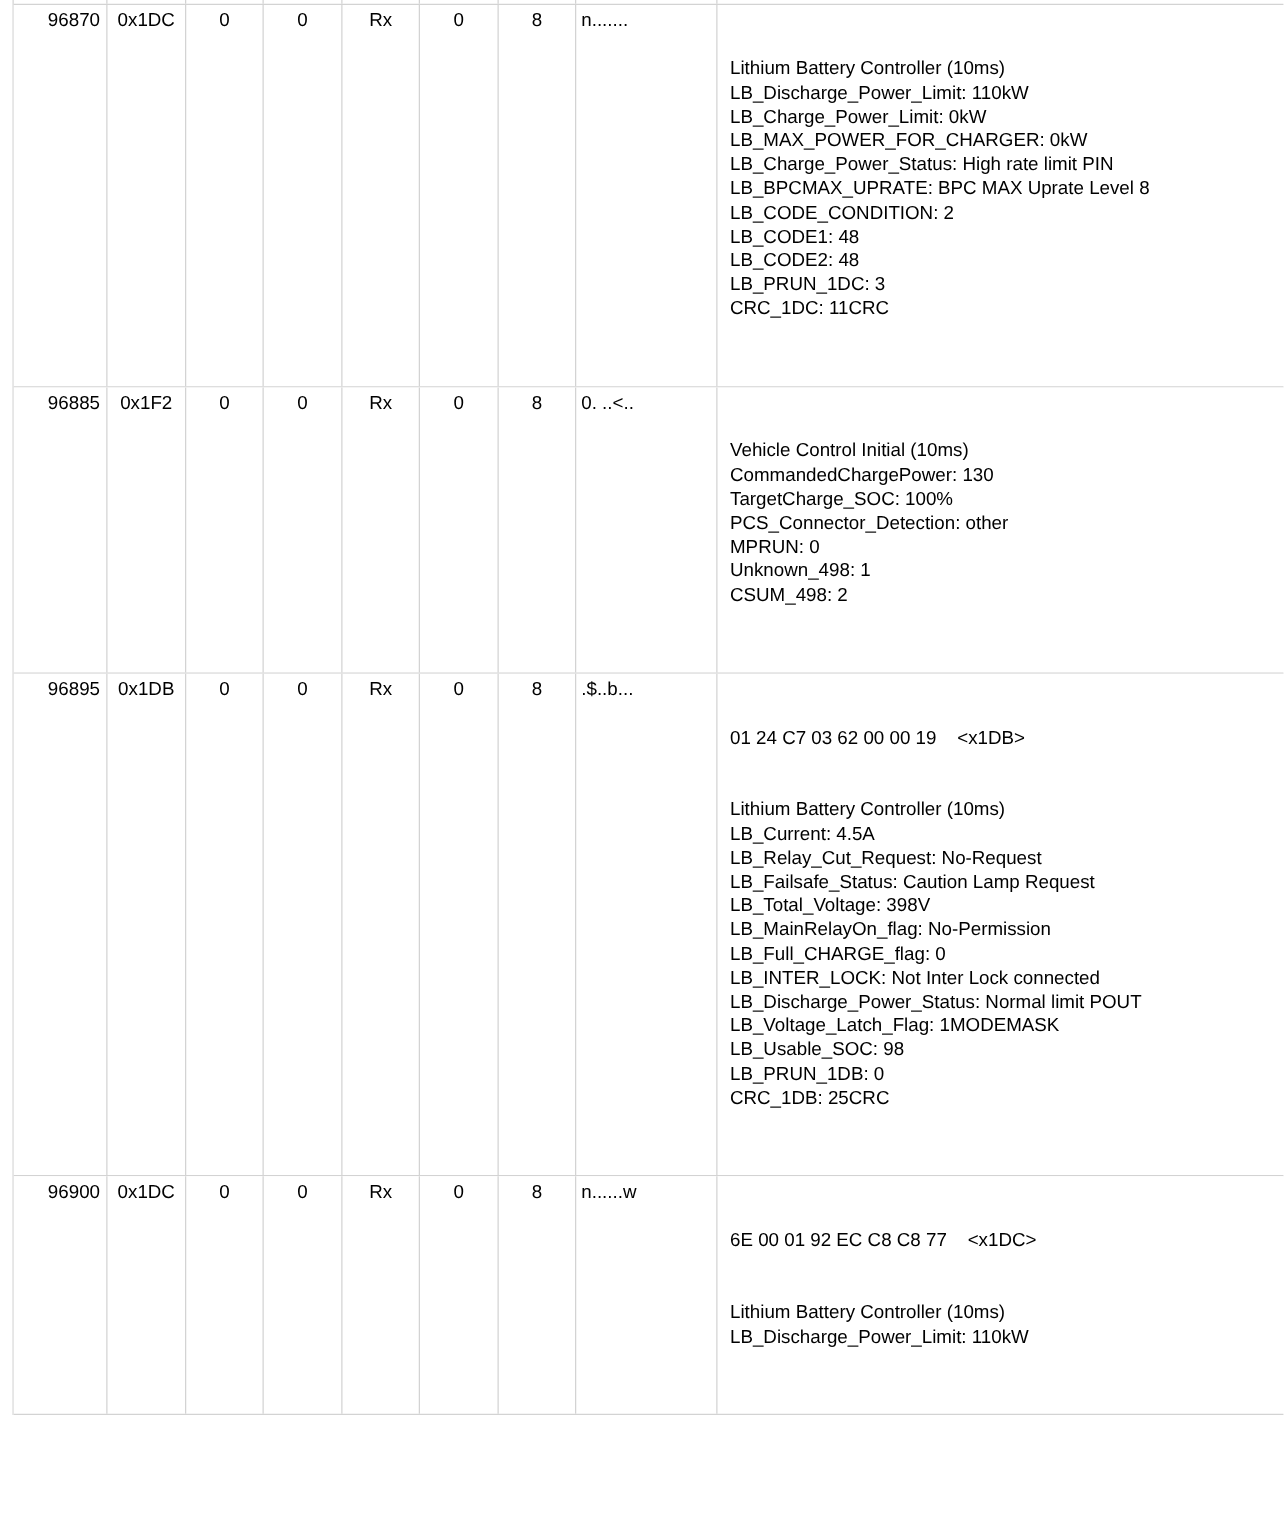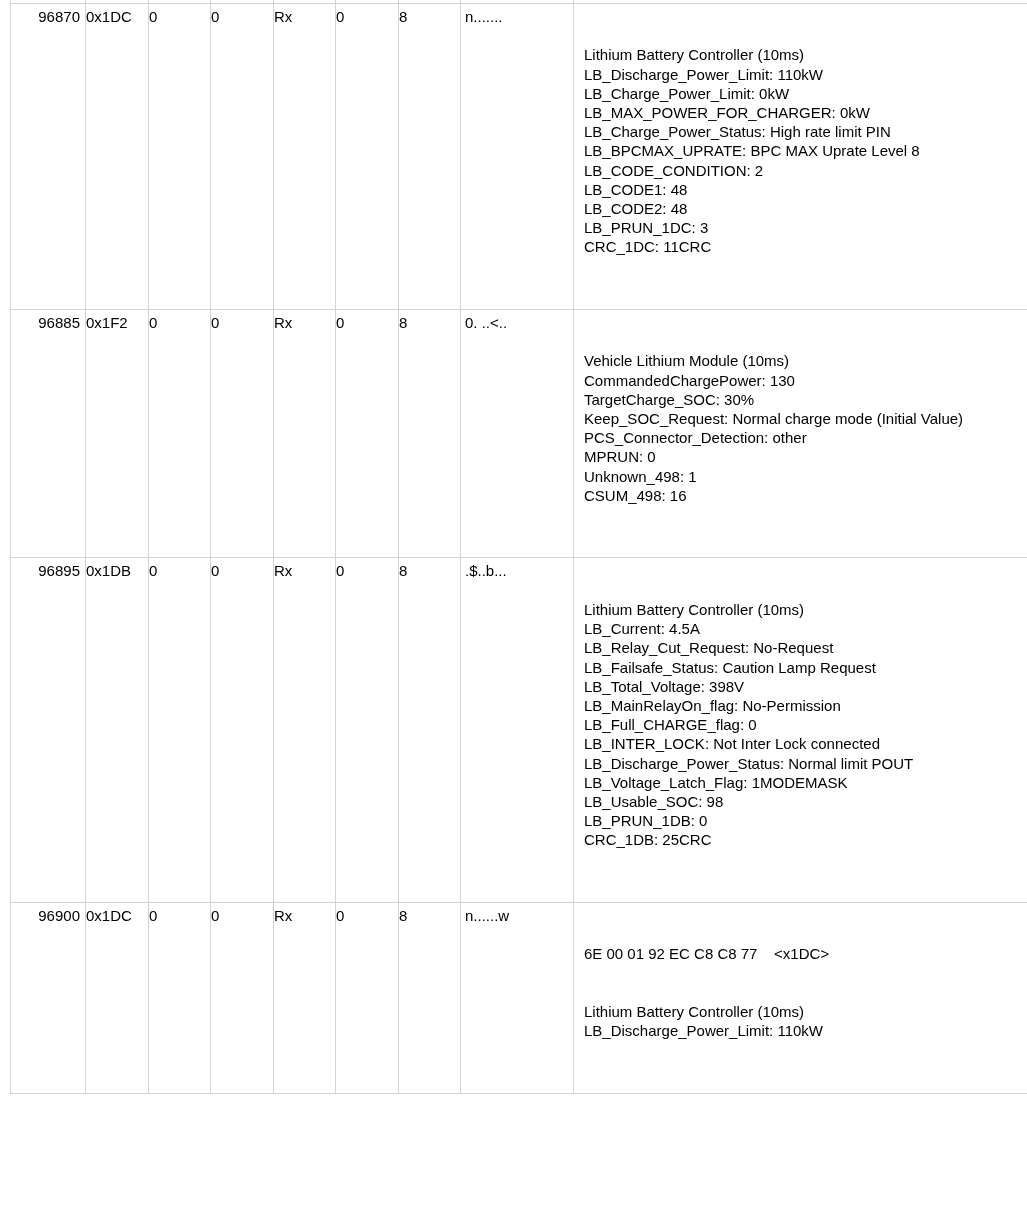--- a/index.html
+++ b/index.html
@@ -28,21 +28,21 @@
   }
   .top-strip{height:4px;border-bottom:1px solid var(--grid);}
   .top-strip .cell{padding:0;height:3px;}
   .row{border-bottom:1px solid var(--grid);background:var(--bg);}
   .cell{
     border-right:1px solid var(--grid);
     padding-top:3px;
     overflow:hidden;
   }
   .cell.time{text-align:right;padding-right:5px;}
-  .cell.center{}
+  .cell.center{text-align:center;}
   .cell.ascii{padding-left:4px;white-space:pre;}
   .cell.data{
     border-right:none;
     padding-left:10px;
     padding-bottom:14px;
     white-space:pre;
   }
   .cell.data div{white-space:pre;}
 </style>
 </head>
@@ -80,34 +80,35 @@
     <div class="grid-row row">
       <div class="cell time">96885</div>
       <div class="cell center">0x1F2</div>
       <div class="cell center">0</div>
       <div class="cell center">0</div>
       <div class="cell center">Rx</div>
       <div class="cell center">0</div>
       <div class="cell center">8</div>
       <div class="cell ascii">0. ..&lt;..</div>
       <div class="cell data">
-        <div><div>Vehicle Lithium Module (10ms)</div><div>CommandedChargePower: 130</div><div>TargetCharge_SOC: 30%</div><div>Keep_SOC_Request: Normal charge mode (Initial Value)</div><div>PCS_Connector_Detection: other</div><div>MPRUN: 0</div><div>Unknown_498: 1</div><div>CSUM_498: 16</div></div>
+        <div><div>Vehicle Control Initial (10ms)</div><div>CommandedChargePower: 130</div><div>TargetCharge_SOC: 100%</div><div>PCS_Connector_Detection: other</div><div>MPRUN: 0</div><div>Unknown_498: 1</div><div>CSUM_498: 2</div></div>
       </div>
     </div>
 
     <div class="grid-row row">
       <div class="cell time">96895</div>
       <div class="cell center">0x1DB</div>
       <div class="cell center">0</div>
       <div class="cell center">0</div>
       <div class="cell center">Rx</div>
       <div class="cell center">0</div>
       <div class="cell center">8</div>
       <div class="cell ascii">.$..b...</div>
       <div class="cell data">
+        <div>01 24 C7 03 62 00 00 19    &lt;x1DB&gt;</div>
         <div><div>Lithium Battery Controller (10ms)</div><div>LB_Current: 4.5A</div><div>LB_Relay_Cut_Request: No-Request</div><div>LB_Failsafe_Status: Caution Lamp Request</div><div>LB_Total_Voltage: 398V</div><div>LB_MainRelayOn_flag: No-Permission</div><div>LB_Full_CHARGE_flag: 0</div><div>LB_INTER_LOCK: Not Inter Lock connected</div><div>LB_Discharge_Power_Status: Normal limit POUT</div><div>LB_Voltage_Latch_Flag: 1MODEMASK</div><div>LB_Usable_SOC: 98</div><div>LB_PRUN_1DB: 0</div><div>CRC_1DB: 25CRC</div></div>
       </div>
     </div>
 
     <div class="grid-row row">
       <div class="cell time">96900</div>
       <div class="cell center">0x1DC</div>
       <div class="cell center">0</div>
       <div class="cell center">0</div>
       <div class="cell center">Rx</div>

